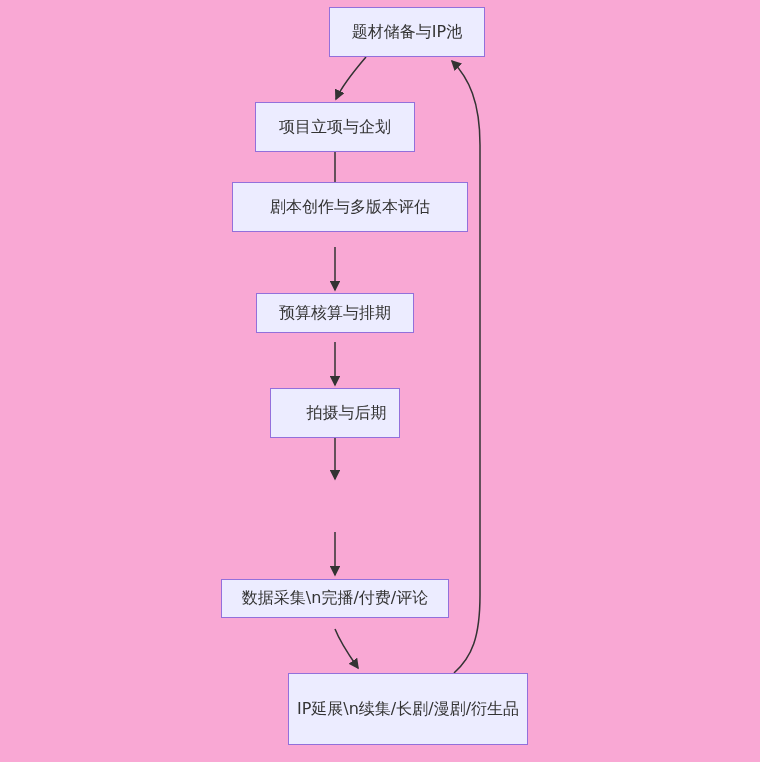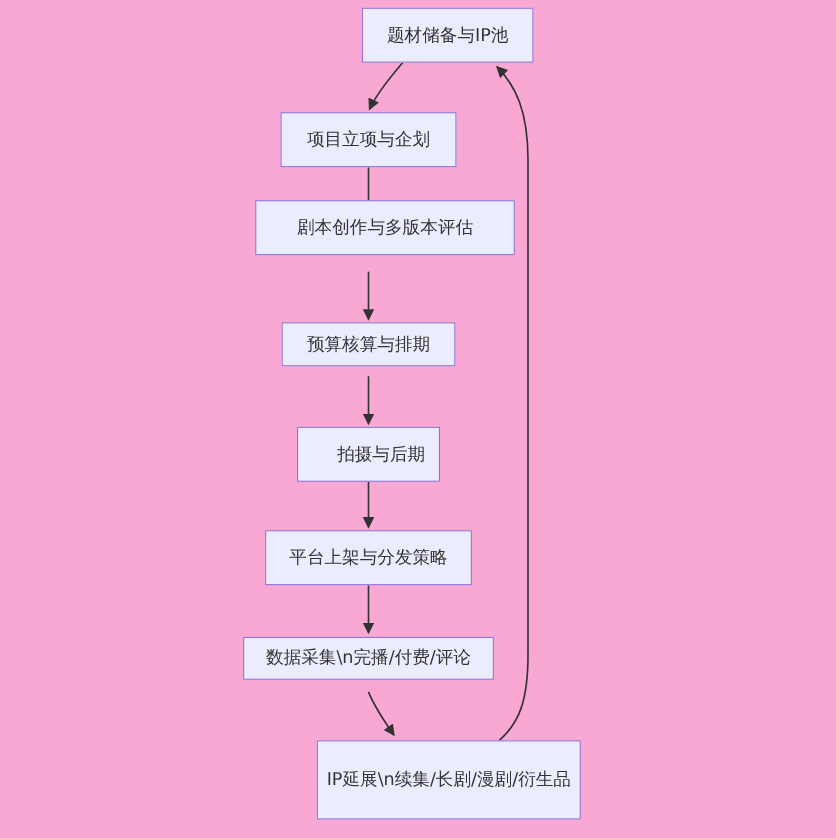--- a/index.html
+++ b/index.html
@@ -76,23 +76,20 @@
   </div>
 
   <div class="node" style="left:256px; top:293px; width:158px; height:40px;text-align:right;">
     <span>预算核算与排期</span>
   </div>
 
   <div class="node" style="left:270px; top:388px; width:130px; height:50px;padding-left:23px;">
     <span>拍摄与后期</span>
   </div>
 
-  <div class="node" style="left:241px; top:482px; width:188px; height:50px;">
-    <span>平台上架与分发策略</span>
-  </div>
 
   <div class="node" style="left:221px; top:579px; width:228px; height:39px;">
     <span>数据采集\n完播/付费/评论</span>
   </div>
 
   <div class="node" style="left:288px; top:673px; width:240px; height:72px; padding:0 4px;">
     <span>IP延展\n续集/长剧/漫剧/衍生品</span>
   </div>
 
 </div>

